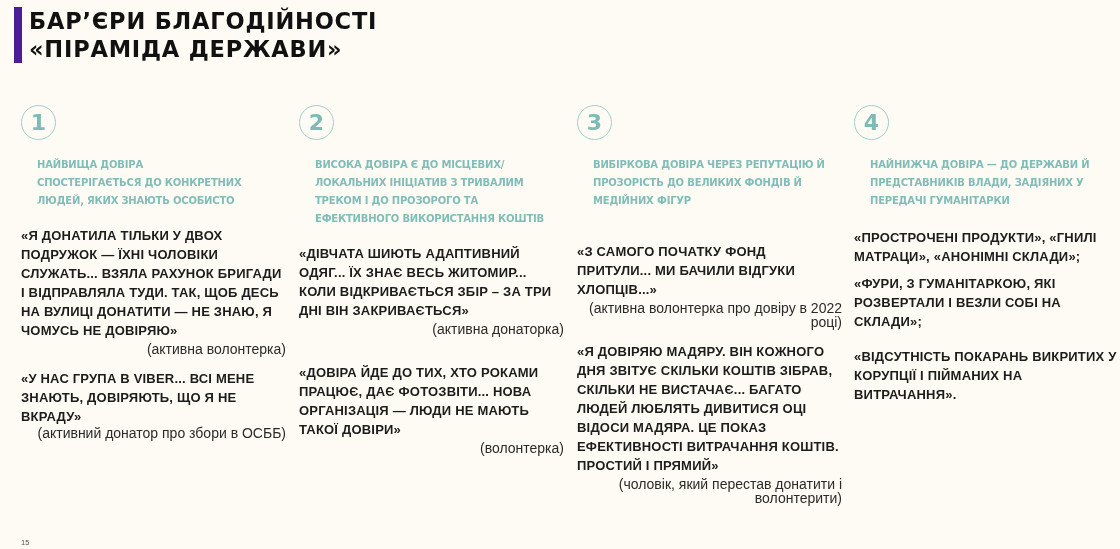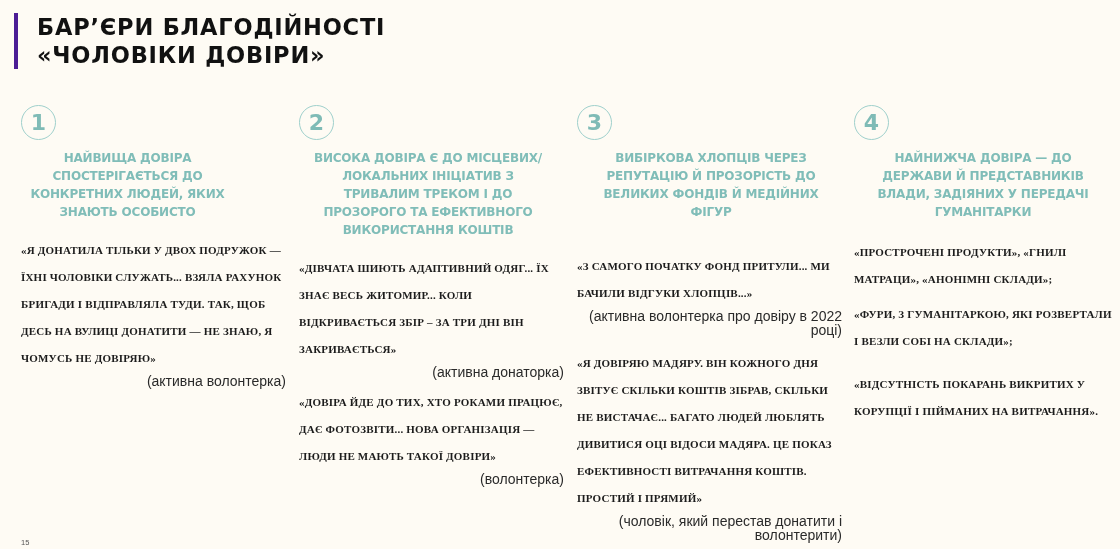--- a/index.html
+++ b/index.html
@@ -4,23 +4,23 @@
 <style>
   html, body { margin: 0; padding: 0; }
   body {
     width: 1120px; height: 549px; overflow: hidden;
     background: #fefbf4;
     font-family: "Liberation Sans", sans-serif;
     position: relative;
     color: #1b1b1b;
   }
   .title-wrap {
-    position: absolute; left: 14px; top: 13px;
-    border-left: 4px solid #4c1d95;
-    padding-left: 19px;
+    position: absolute; left: 14px; top: 7px;
+    border-left: 8px solid #4c1d95;
+    padding-left: 7px;
   }
   .title {
     font-family: "DejaVu Sans", sans-serif;
     font-weight: bold; font-size: 22.5px; line-height: 28px;
     letter-spacing: 0.8px; color: #111;
     margin: 0;
   }
   .col { position: absolute; top: 105px; width: 265px; }
   .col1 { left: 21px; }
   .col2 { left: 299px; }
@@ -29,75 +29,78 @@
   .num {
     width: 33px; height: 33px; border-radius: 50%;
     border: 1.5px solid #9fd0cc;
     display: flex; align-items: center; justify-content: center;
     font-family: "DejaVu Sans", sans-serif;
     font-weight: bold; font-size: 22px; color: #7fbbb6;
     margin-bottom: 9px;
   }
   .heading {
     font-family: "DejaVu Sans", sans-serif;
-    font-weight: bold; font-size: 12px; line-height: 18px;
+    font-weight: bold; font-size: 10px; line-height: 18px;
     color: #80bdb8; letter-spacing: -0.2px;
-    margin: 4px;
-    text-align: center;
+    margin: 16px;
   }
   .quote {
-    font-family: Liberation Serif, serif;
-    font-weight: bold; font-size: 11px; line-height: 27px;
+    font-family: Liberation Sans, sans-serif;
+    font-weight: bold; font-size: 13px; line-height: 19px;
     color: #1c1c1c; letter-spacing: 0.2px;
     margin: 0;
   }
   .attr {
     font-family: Liberation Sans, sans-serif;
     font-size: 14px; line-height: 14px; color: #2a2a2a;
     text-align: right; margin: 2px 0 0 0;
   }
   .block { margin-top: 18px; }
   .page-num {
     position: absolute; left: 21px; top: 538px;
     font-size: 7.5px; color: #555;
   }
 </style>
 </head>
 <body>
 
 <div class="title-wrap">
   <h1 class="title">БАР’ЄРИ БЛАГОДІЙНОСТІ</h1>
-  <h1 class="title">«ЧОЛОВІКИ ДОВІРИ»</h1>
+  <h1 class="title">«ПІРАМІДА ДЕРЖАВИ»</h1>
 </div>
 
 <div class="col col1">
   <div class="num">1</div>
   <p class="heading" style="width:205px">НАЙВИЩА ДОВІРА СПОСТЕРІГАЄТЬСЯ ДО КОНКРЕТНИХ ЛЮДЕЙ, ЯКИХ ЗНАЮТЬ ОСОБИСТО</p>
   <div class="block" style="margin-top:16px">
     <p class="quote">«Я ДОНАТИЛА ТІЛЬКИ У ДВОХ ПОДРУЖОК — ЇХНІ ЧОЛОВІКИ СЛУЖАТЬ... ВЗЯЛА РАХУНОК БРИГАДИ І ВІДПРАВЛЯЛА ТУДИ. ТАК, ЩОБ ДЕСЬ НА ВУЛИЦІ ДОНАТИТИ — НЕ ЗНАЮ, Я ЧОМУСЬ НЕ ДОВІРЯЮ»</p>
     <p class="attr">(активна волонтерка)</p>
+  </div>
+  <div class="block" style="margin-top:13px">
+    <p class="quote">«У НАС ГРУПА В VIBER... ВСІ МЕНЕ ЗНАЮТЬ, ДОВІРЯЮТЬ, ЩО Я НЕ ВКРАДУ»</p>
+    <p class="attr" style="margin-top:0">(активний донатор про збори в ОСББ)</p>
   </div>
 </div>
 
 <div class="col col2">
   <div class="num">2</div>
   <p class="heading" style="width:250px">ВИСОКА ДОВІРА Є ДО МІСЦЕВИХ/ ЛОКАЛЬНИХ ІНІЦІАТИВ З ТРИВАЛИМ ТРЕКОМ І ДО ПРОЗОРОГО ТА ЕФЕКТИВНОГО ВИКОРИСТАННЯ КОШТІВ</p>
   <div class="block" style="margin-top:16px">
     <p class="quote">«ДІВЧАТА ШИЮТЬ АДАПТИВНИЙ ОДЯГ... ЇХ ЗНАЄ ВЕСЬ ЖИТОМИР... КОЛИ ВІДКРИВАЄТЬСЯ ЗБІР – ЗА ТРИ ДНІ ВІН ЗАКРИВАЄТЬСЯ»</p>
     <p class="attr">(активна донаторка)</p>
   </div>
-  <div class="block" style="margin-top:10px">
+  <div class="block" style="margin-top:27px">
     <p class="quote">«ДОВІРА ЙДЕ ДО ТИХ, ХТО РОКАМИ ПРАЦЮЄ, ДАЄ ФОТОЗВІТИ... НОВА ОРГАНІЗАЦІЯ — ЛЮДИ НЕ МАЮТЬ ТАКОЇ ДОВІРИ»</p>
     <p class="attr">(волонтерка)</p>
   </div>
 </div>
 
 <div class="col col3">
   <div class="num">3</div>
-  <p class="heading" style="width:260px">ВИБІРКОВА ХЛОПЦІВ ЧЕРЕЗ РЕПУТАЦІЮ Й ПРОЗОРІСТЬ ДО ВЕЛИКИХ ФОНДІВ Й МЕДІЙНИХ ФІГУР</p>
+  <p class="heading" style="width:260px">ВИБІРКОВА ДОВІРА ЧЕРЕЗ РЕПУТАЦІЮ Й ПРОЗОРІСТЬ ДО ВЕЛИКИХ ФОНДІВ Й МЕДІЙНИХ ФІГУР</p>
   <div class="block" style="margin-top:32px">
     <p class="quote">«З САМОГО ПОЧАТКУ ФОНД ПРИТУЛИ... МИ БАЧИЛИ ВІДГУКИ ХЛОПЦІВ...»</p>
     <p class="attr">(активна волонтерка про довіру в 2022 році)</p>
   </div>
   <div class="block" style="margin-top:13px">
     <p class="quote">«Я ДОВІРЯЮ МАДЯРУ. ВІН КОЖНОГО ДНЯ ЗВІТУЄ СКІЛЬКИ КОШТІВ ЗІБРАВ, СКІЛЬКИ НЕ ВИСТАЧАЄ... БАГАТО ЛЮДЕЙ ЛЮБЛЯТЬ ДИВИТИСЯ ОЦІ ВІДОСИ МАДЯРА. ЦЕ ПОКАЗ ЕФЕКТИВНОСТІ ВИТРАЧАННЯ КОШТІВ. ПРОСТИЙ І ПРЯМИЙ»</p>
     <p class="attr">(чоловік, який перестав донатити і волонтерити)</p>
   </div>
 
 </div>

